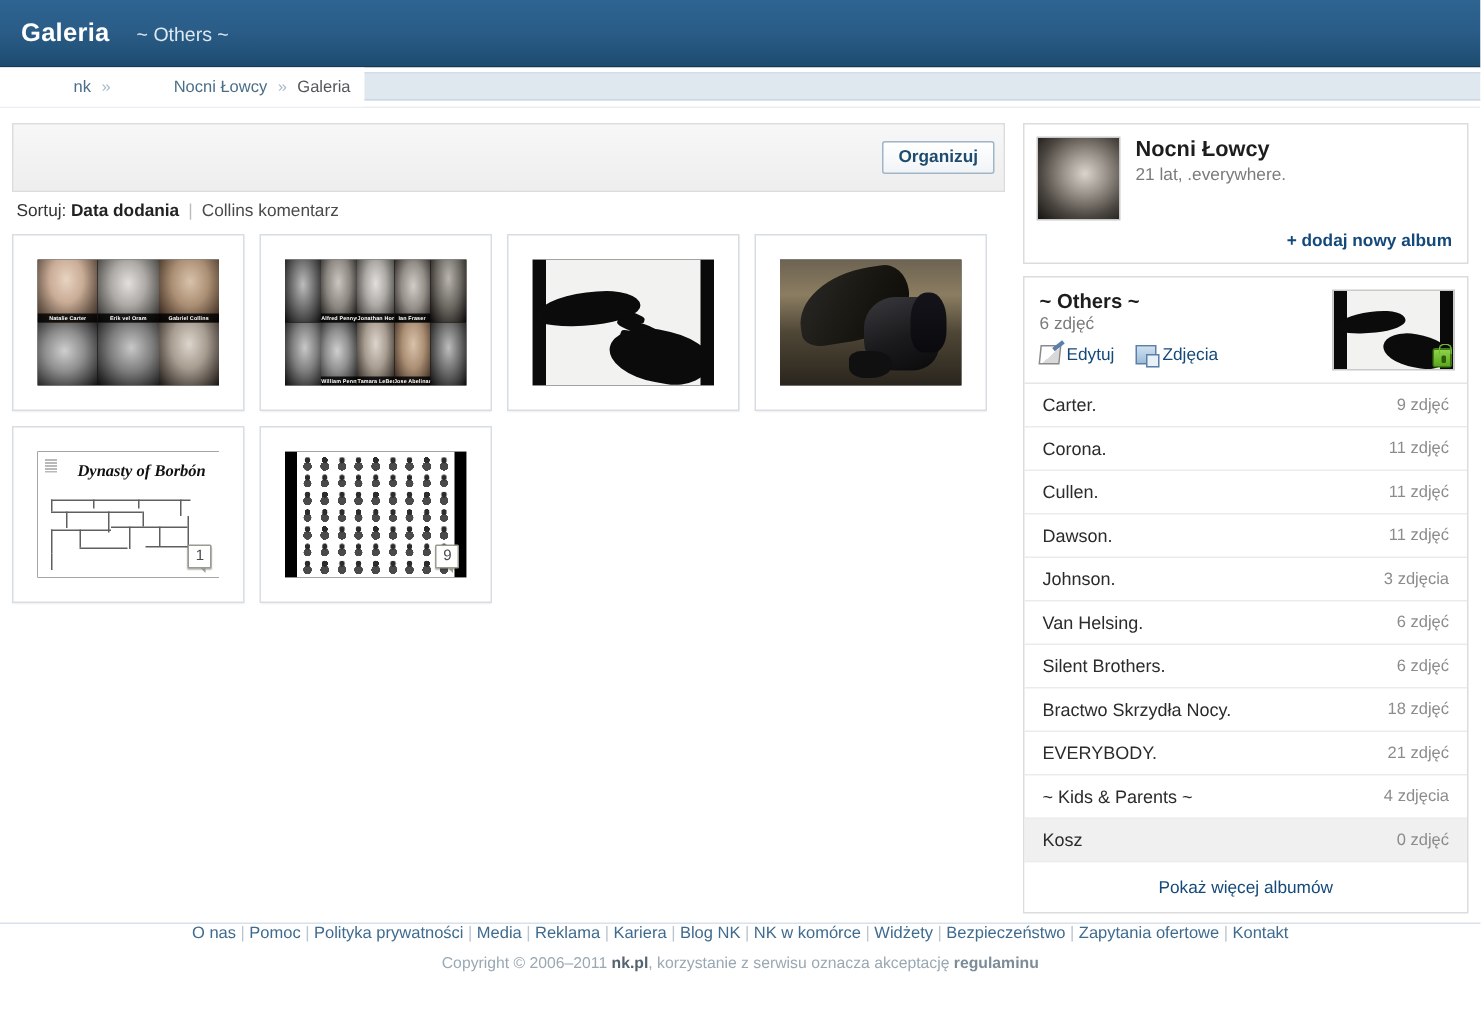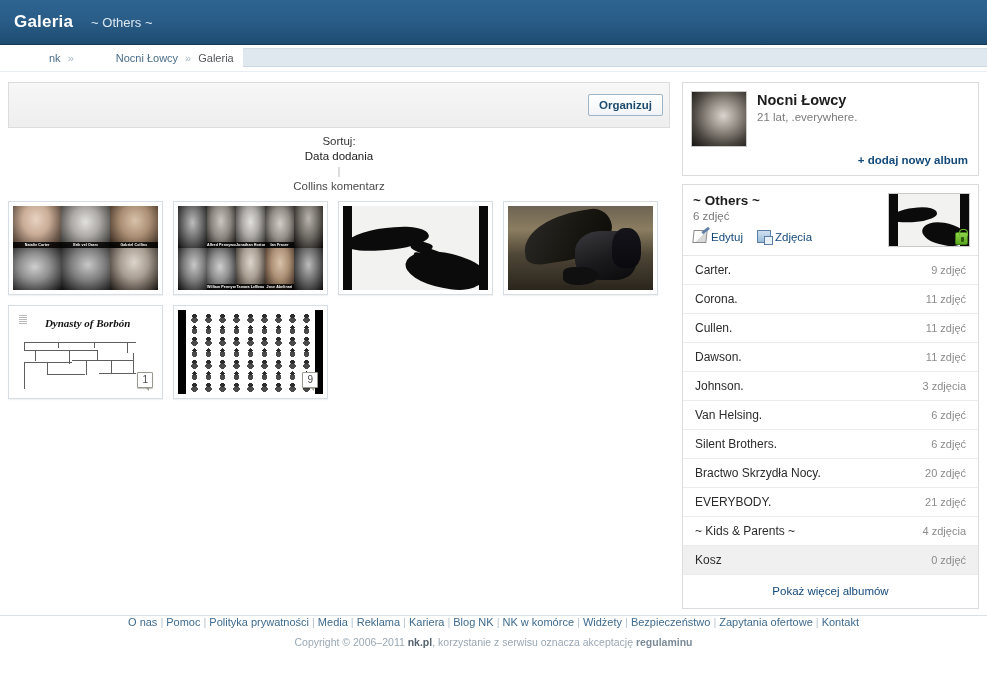--- a/index.html
+++ b/index.html
@@ -98,35 +98,34 @@
   }
 
   
   .sort-row {
     padding: 7px 3px 9px 3px;
     font-size: 11.5px;
     color: #4a4a4a;
     display: flex;
     align-items: center;
     gap: 3px;
-    flex-direction: column;
   }
   .sort-label { color: #333; }
-  .sort-active { font-weight: normal; color: #222; }
+  .sort-active { font-weight: bold; color: #222; }
   .sort-pipe { color: #bbbbbb; padding: 0 3px; }
   .sort-link { color: #4a4a4a; text-decoration: none; }
 
   
   .grid { display: flex; flex-wrap: wrap; gap: 10px; }
   .thumb {
     width: 155px;
-    height: 94px;
+    height: 118px;
     border: 1px solid #d6dde4;
     background: #ffffff;
-    padding: 4px;
+    padding: 16px;
     position: relative;
     cursor: pointer;
     box-shadow: 0 1px 1px rgba(0,0,0,0.05);
   }
   .thumb-inner {
     width: 100%; height: 100%;
     overflow: hidden;
     position: relative;
     background: #111;
   }
@@ -727,21 +726,21 @@
         <li class="album-row">
           <span class="album-name">Van Helsing.</span>
           <span class="album-count">6 zdjęć</span>
         </li>
         <li class="album-row">
           <span class="album-name">Silent Brothers.</span>
           <span class="album-count">6 zdjęć</span>
         </li>
         <li class="album-row">
           <span class="album-name">Bractwo Skrzydła Nocy.</span>
-          <span class="album-count">20 zdjęć</span>
+          <span class="album-count">18 zdjęć</span>
         </li>
         <li class="album-row">
           <span class="album-name">EVERYBODY.</span>
           <span class="album-count">21 zdjęć</span>
         </li>
         <li class="album-row">
           <span class="album-name">~ Kids &amp; Parents ~</span>
           <span class="album-count">4 zdjęcia</span>
         </li>
         <li class="album-row trash">

